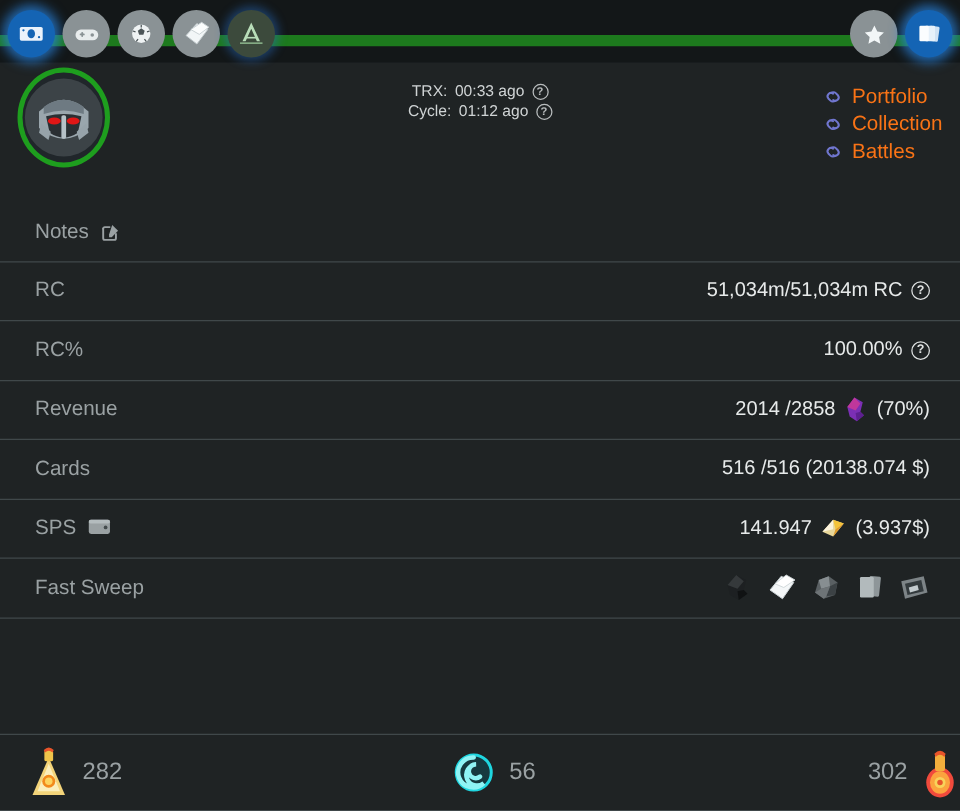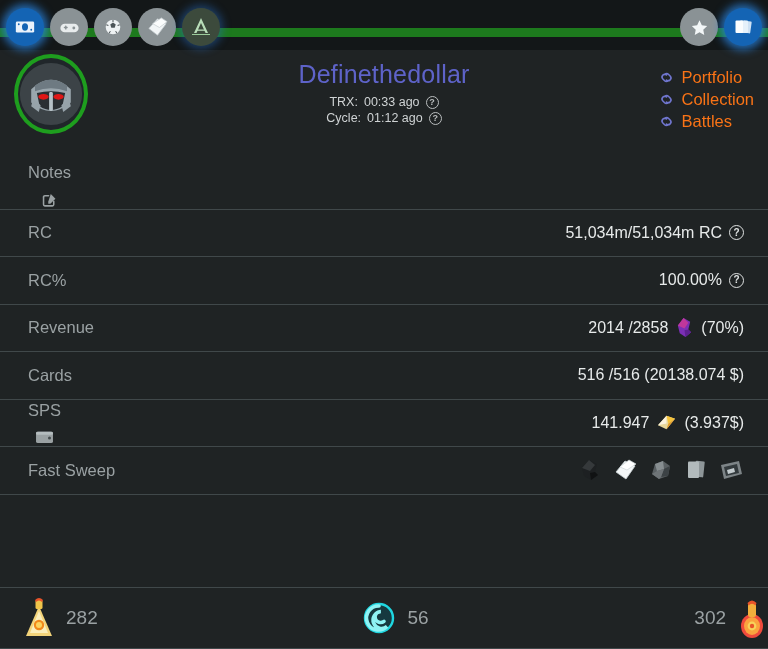--- a/index.html
+++ b/index.html
@@ -66,21 +66,21 @@
   .rows { position: absolute; left: 0; top: 162px; width: 768px; }
   .row {
     height: 47.5px; display: flex; align-items: center;
     justify-content: space-between;
     padding: 0 24px 0 28px;
     border-bottom: 1px solid #40484a;
   }
   .row:first-child { border-top: 0; }
   .rlabel {
     color: #9aa1a3; font-size: 16.5px;
-    display: flex; align-items: center; gap: 9px; flex-direction: column;
+    display: flex; gap: 9px;
   }
   .rvalue {
     color: #e7eaea; font-size: 16px;
     display: flex; align-items: center; gap: 7px;
   }
   .rvalue .qmark { border-color: #dfe2e2; color: #dfe2e2; width: 15px; height: 15px; font-size: 10px; }
 
   
   .ico { display: inline-flex; align-items: center; justify-content: center; }
   .wallet { width: 19px; height: 15px; }
@@ -194,21 +194,20 @@
         <path d="M20 34 Q35 30 50 34 L47 48 Q35 56 23 48 Z" fill="#2a2f33"></path>
         <ellipse cx="27" cy="38" rx="5.5" ry="3" fill="#e01616"></ellipse>
         <ellipse cx="43" cy="38" rx="5.5" ry="3" fill="#e01616"></ellipse>
         <rect x="33" y="33" width="4" height="20" rx="1.5" fill="#b6c1c7"></rect>
         <path d="M16 40 L24 47 L22 54 L14 48 Z" fill="#97a3aa"></path>
         <path d="M54 40 L46 47 L48 54 L56 48 Z" fill="#97a3aa"></path>
       </svg>
     </div>
 
     <div class="title-wrap">
-      <div class="ptitle">Definethedollar</div>
       <div class="subline">
         <span>TRX:</span>
         <span>00:33 ago</span>
         <span class="qmark">?</span>
       </div>
       <div class="subline">
         <span>Cycle:</span>
         <span>01:12 ago</span>
         <span class="qmark">?</span>
       </div>

